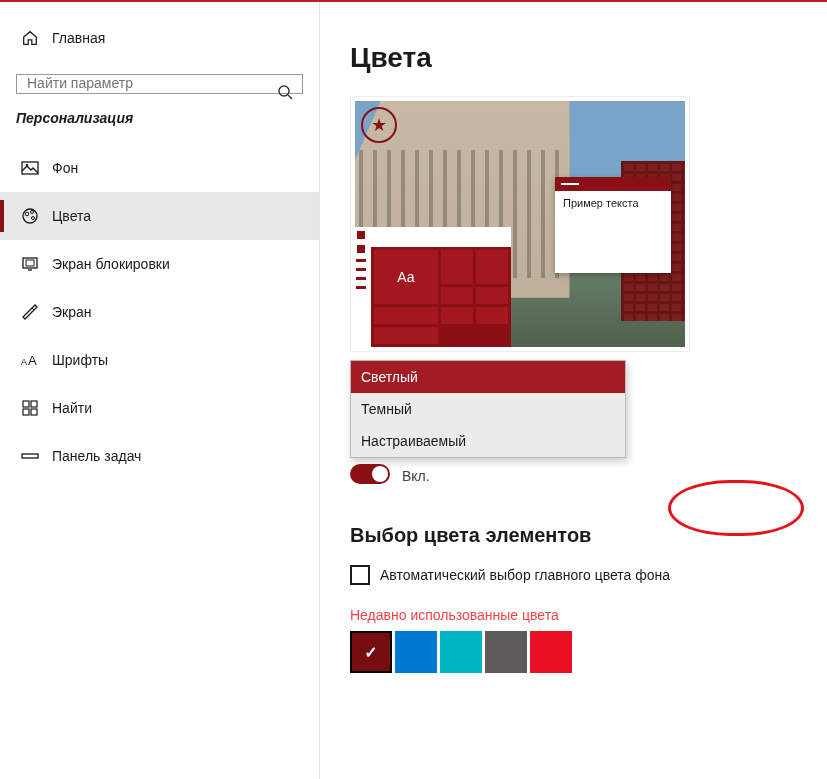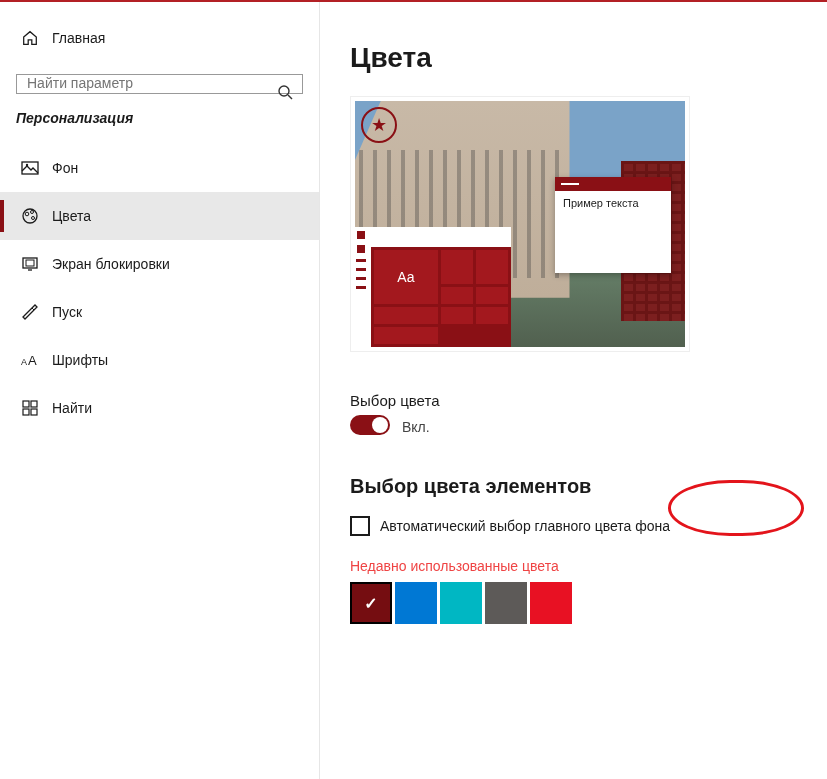--- a/index.html
+++ b/index.html
@@ -132,41 +132,49 @@
           </span>
           <span class="nlabel">Экран блокировки</span>
         </div>
         <div class="nav-item">
           <span class="nicon">
             <svg width="18" height="18" viewBox="0 0 18 18">
               <path d="M2 14 14 2l2 2L4 16z" fill="none" stroke="#1b1b1b" stroke-width="1.3"></path>
               <path d="M11 5l2 2" stroke="#1b1b1b"></path>
             </svg>
           </span>
-          <span class="nlabel">Пуск</span>
+          <span class="nlabel">Экран</span>
         </div>
         <div class="nav-item">
           <span class="nicon">
             <svg width="18" height="18" viewBox="0 0 18 18">
               <text x="0" y="14" font-size="9" fill="#1b1b1b">A</text>
               <text x="7" y="14" font-size="13" fill="#1b1b1b">A</text>
             </svg>
           </span>
           <span class="nlabel">Шрифты</span>
         </div>
         <div class="nav-item">
           <span class="nicon">
             <svg width="18" height="18" viewBox="0 0 18 18">
               <rect x="2" y="2" width="6" height="6" fill="none" stroke="#1b1b1b" stroke-width="1.2"></rect>
               <rect x="10" y="2" width="6" height="6" fill="none" stroke="#1b1b1b" stroke-width="1.2"></rect>
               <rect x="2" y="10" width="6" height="6" fill="none" stroke="#1b1b1b" stroke-width="1.2"></rect>
               <rect x="10" y="10" width="6" height="6" fill="none" stroke="#1b1b1b" stroke-width="1.2"></rect>
             </svg>
           </span>
           <span class="nlabel">Найти</span>
+        </div>
+        <div class="nav-item">
+          <span class="nicon">
+            <svg width="18" height="18" viewBox="0 0 18 18">
+              <rect x="1" y="7" width="16" height="4" fill="none" stroke="#1b1b1b" stroke-width="1.3"></rect>
+            </svg>
+          </span>
+          <span class="nlabel">Панель задач</span>
         </div>
       </div>
   </div>
 
   <div class="main">
     <div class="page-h1">Цвета</div>
 
     <div class="preview-card">
       <div class="preview">
         <div class="building"></div>
@@ -195,21 +203,25 @@
             <div class="tile"></div>
             <div class="tile"></div>
             <div class="tile"></div>
             <div class="tile"></div>
             <div class="tile"></div>
           </div>
         </div>
       </div>
     </div>
 
-    <div class="section-label">Выбор цвета</div>
+    <div class="dropdown" id="dd">
+        <div class="dd-item sel">Светлый</div>
+        <div class="dd-item">Темный</div>
+        <div class="dd-item">Настраиваемый</div>
+      </div>
 
     <div class="under-dd">
       <div class="toggle"></div>
       <div class="tlabel">Вкл.</div>
     </div>
 
     <div class="section-h2">Выбор цвета элементов</div>
 
     <div class="checkbox-row">
       <div class="chk"></div>

